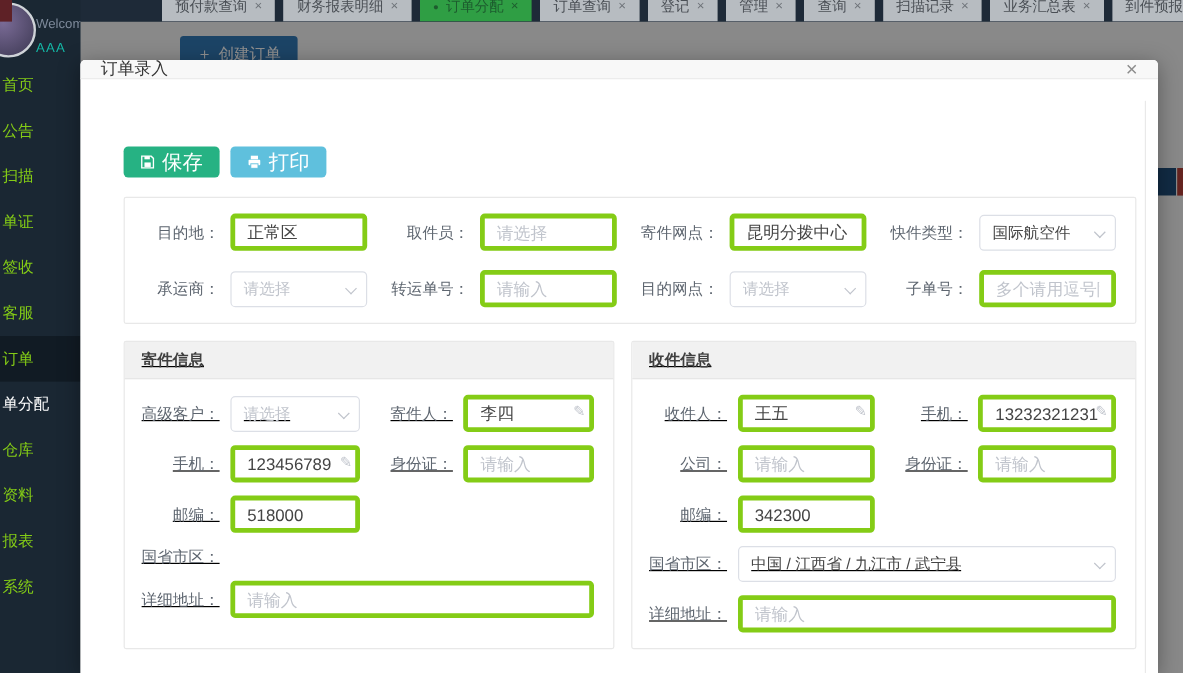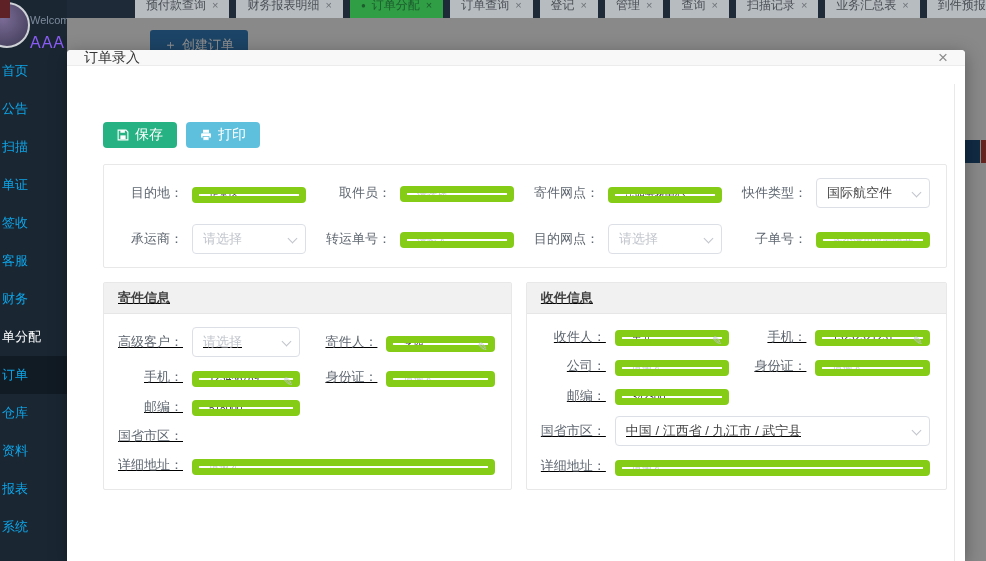--- a/index.html
+++ b/index.html
@@ -16,23 +16,23 @@
   .tab.active { background:#2f9e44; color:#1d5c2e; }
   .tab.active .tab-close { color:#1d5c2e; }
   .tab .dot { font-size:8px; }
 
   
   .sidebar { position:absolute; left:0; top:0; width:67px; height:561px; background:#1a2733; z-index:7; overflow:hidden; }
   .corner-flag { position:absolute; left:0; top:0; width:10px; height:18px; background:#5e2126; z-index:9; }
   .avatar { position:absolute; left:-16px; top:2px; width:46px; height:46px; border-radius:50%;
             background:radial-gradient(circle at 40% 35%, #7a6b96, #3c3852); border:2px solid #cfd3d8; }
   .welcome { position:absolute; left:30px; top:14px; font-size:11px; color:#7e8a9b; }
-  .username { position:absolute; left:30px; top:34px; font-size:16px; color:#8b5cf6; letter-spacing:1px; }
+  .username { position:absolute; left:30px; top:34px; font-size:11px; color:#14b8a6; letter-spacing:1px; }
   .side-menu { position:absolute; left:0; top:52px; width:67px; }
-  .side-item { height:38px; line-height:38px; padding-left:2px; font-size:13px; color:#0ea5e9; cursor:pointer; }
+  .side-item { height:38px; line-height:38px; padding-left:2px; font-size:13px; color:#84cc16; cursor:pointer; }
   .side-item.open { background:#111b24; }
   .side-item.active { color:#ffffff; }
 
   
   .content { position:absolute; left:67px; top:18px; right:0; bottom:0; background:#f4f4f4; z-index:1; }
   .create-order-btn { position:absolute; left:83px; top:12px; height:29px; padding:0 14px;
       background:#337ab7; color:#fff; font-size:13px; border:none; border-radius:3px;
       display:flex; align-items:center; gap:5px; cursor:pointer; }
   .bg-btn-blue { position:absolute; right:6px; top:122px; width:19px; height:23px; background:#1f4e79; border-radius:3px 0 0 3px; }
   .bg-btn-red  { position:absolute; right:0; top:122px; width:5px; height:23px; background:#b5413a; }
@@ -43,36 +43,36 @@
   .modal { position:absolute; left:67px; top:50px; width:898px; height:511px; background:#fff;
            border-radius:4px 4px 0 0; box-shadow:0 4px 18px rgba(0,0,0,.35); z-index:10; overflow:hidden; }
   .modal-header { height:16px; background:#f8f8f8; border-bottom:1px solid #ececec;
                   display:flex; align-items:center; justify-content:space-between; padding:0 17px; }
   .modal-title { font-size:14px; color:#333; }
   .modal-close { font-size:17px; color:#8c8c8c; cursor:pointer; line-height:1; }
   .modal-scrollline { position:absolute; top:34px; right:10px; bottom:0; width:1px; background:#e9e9e9; }
   .modal-body { position:absolute; top:33px; left:0; right:0; bottom:0; padding:39px 18px 0 36px; overflow:hidden; }
 
   .btn-row { display:flex; gap:9px; margin-bottom:16px; }
-  .btn { height:26px; padding:0 14px; border:none; border-radius:4px; color:#fff; font-size:14px;
+  .btn { height:26px; padding:0 14px; border:none; border-radius:4px; color:#fff; font-size:17px;
          display:flex; align-items:center; gap:6px; cursor:pointer; }
   .btn-save { background:#26b283; }
   .btn-print { background:#5fc0dd; }
   .btn svg { display:block; }
 
   .box { border:1px solid #e8e8e8; border-radius:2px; background:#fff; }
   .box-header { background:#f1f1f1; border-bottom:1px solid #e6e6e6; padding:6px 14px;
                 font-size:13px; font-weight:bold; color:#404040; }
   .box-body { padding:13px 16px 13px 10px; }
 
   .field { display:flex; align-items:center; min-width:0; }
   .f-label { width:78px; flex-shrink:0; text-align:right; padding-right:9px; font-size:13px; color:#5e6670; }
   .f-wrap { position:relative; flex:1; min-width:0; }
-  .f-input { width:100%; height:16px; border:7px solid #84cc16; border-radius:4px; padding:0 10px;
-             font-size:10px; color:#444; background:#fff; outline:none; }
+  .f-input { width:100%; height:31px; border:4px solid #84cc16; border-radius:4px; padding:0 10px;
+             font-size:14px; color:#444; background:#fff; outline:none; }
   .f-input::placeholder { color:#c0c4cc; }
   .edit-icon { position:absolute; right:7px; top:7px; font-size:12px; color:#c0c4cc; pointer-events:none; }
   .f-select { position:relative; flex:1; min-width:0; height:30px; border:1px solid #dcdfe6; border-radius:4px;
               background:#fff; display:flex; align-items:center; padding:0 20px 0 10px; cursor:pointer; }
   .sel-text { font-size:13px; color:#444; overflow:hidden; white-space:nowrap; }
   .sel-text.placeholder { color:#c0c4cc; }
   .chev { position:absolute; right:9px; top:10px; width:7px; height:7px;
           border-right:1.5px solid #c0c4cc; border-bottom:1.5px solid #c0c4cc; transform:rotate(45deg); }
 
   .grid4 { display:grid; grid-template-columns:repeat(4,1fr); column-gap:8px; row-gap:12px;gap:16px; }
@@ -141,23 +141,22 @@
     <div class="avatar"></div>
     <div class="welcome">Welcome,</div>
     <div class="username">AAA</div>
     <div class="side-menu">
       <div class="side-item">首页</div>
       <div class="side-item">公告</div>
       <div class="side-item">扫描</div>
       <div class="side-item">单证</div>
       <div class="side-item">签收</div>
       <div class="side-item">客服</div>
-      <div class="side-item">财务</div>
+      <div class="side-item open">订单</div>
       <div class="side-item active">单分配</div>
-      <div class="side-item open">订单</div>
       <div class="side-item">仓库</div>
       <div class="side-item">资料</div>
       <div class="side-item">报表</div>
       <div class="side-item">系统</div>
     </div>
   </div>
   <div class="corner-flag"></div>
 
   <div class="content">
     <button class="create-order-btn">

